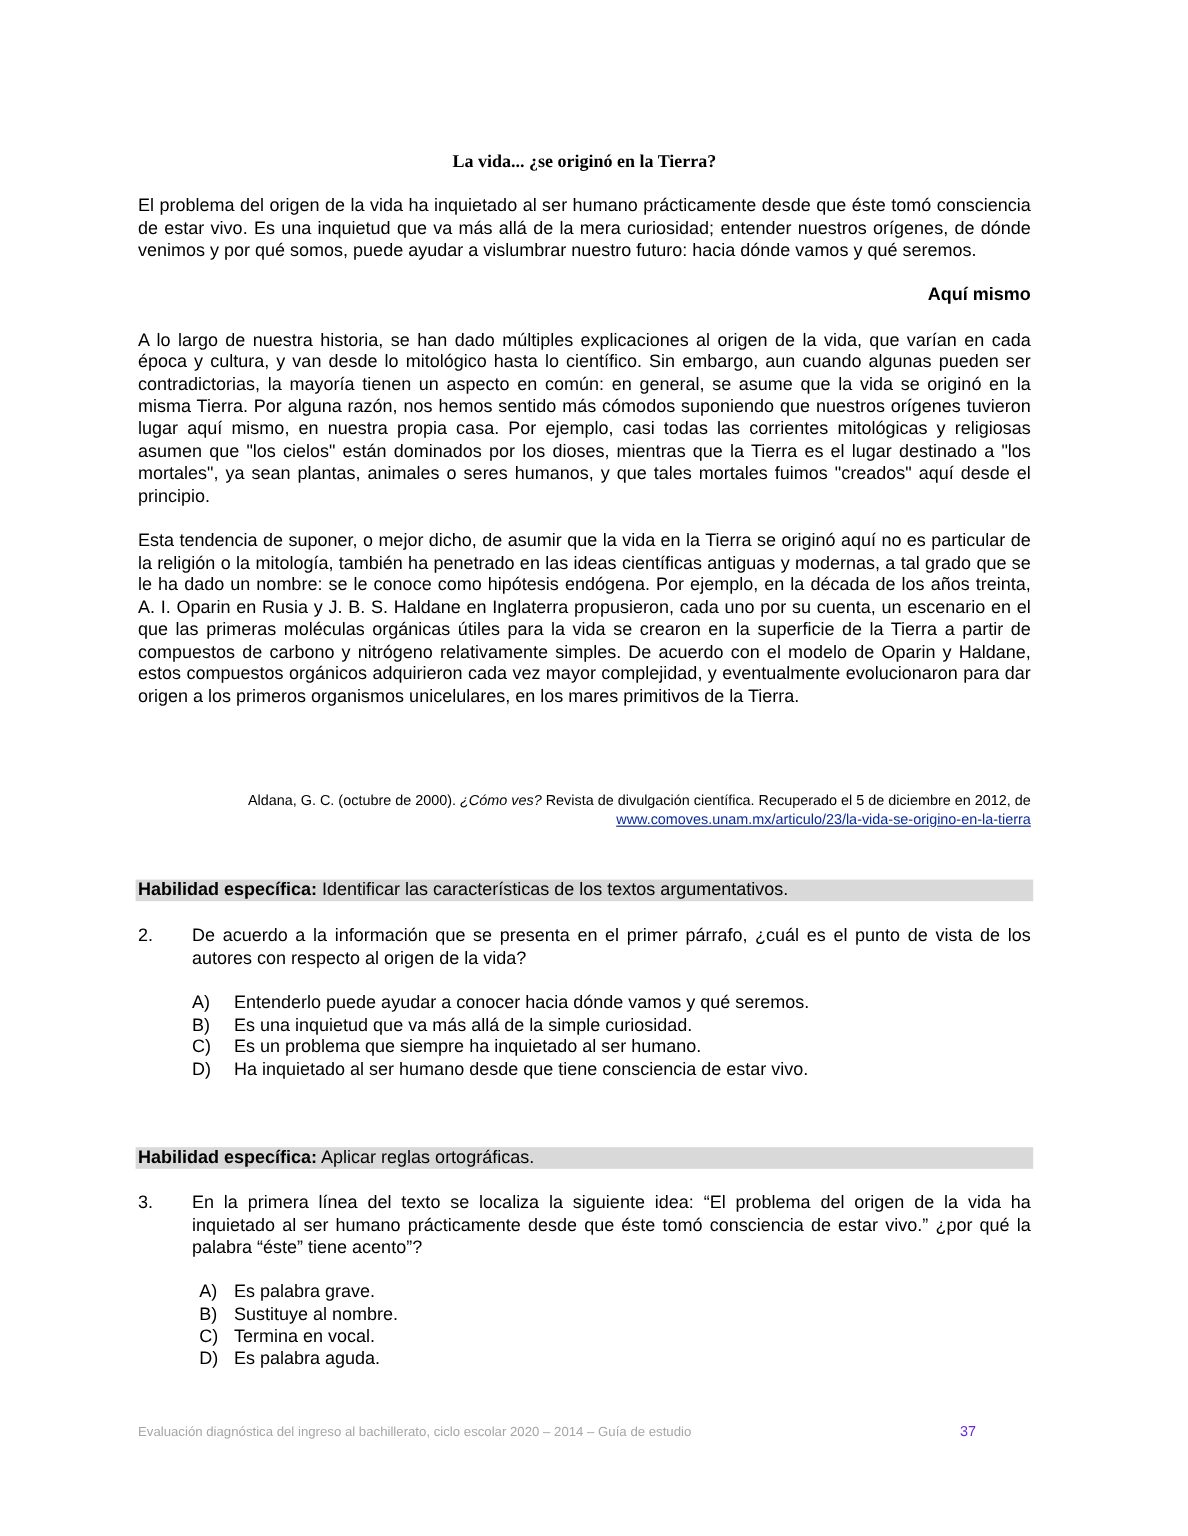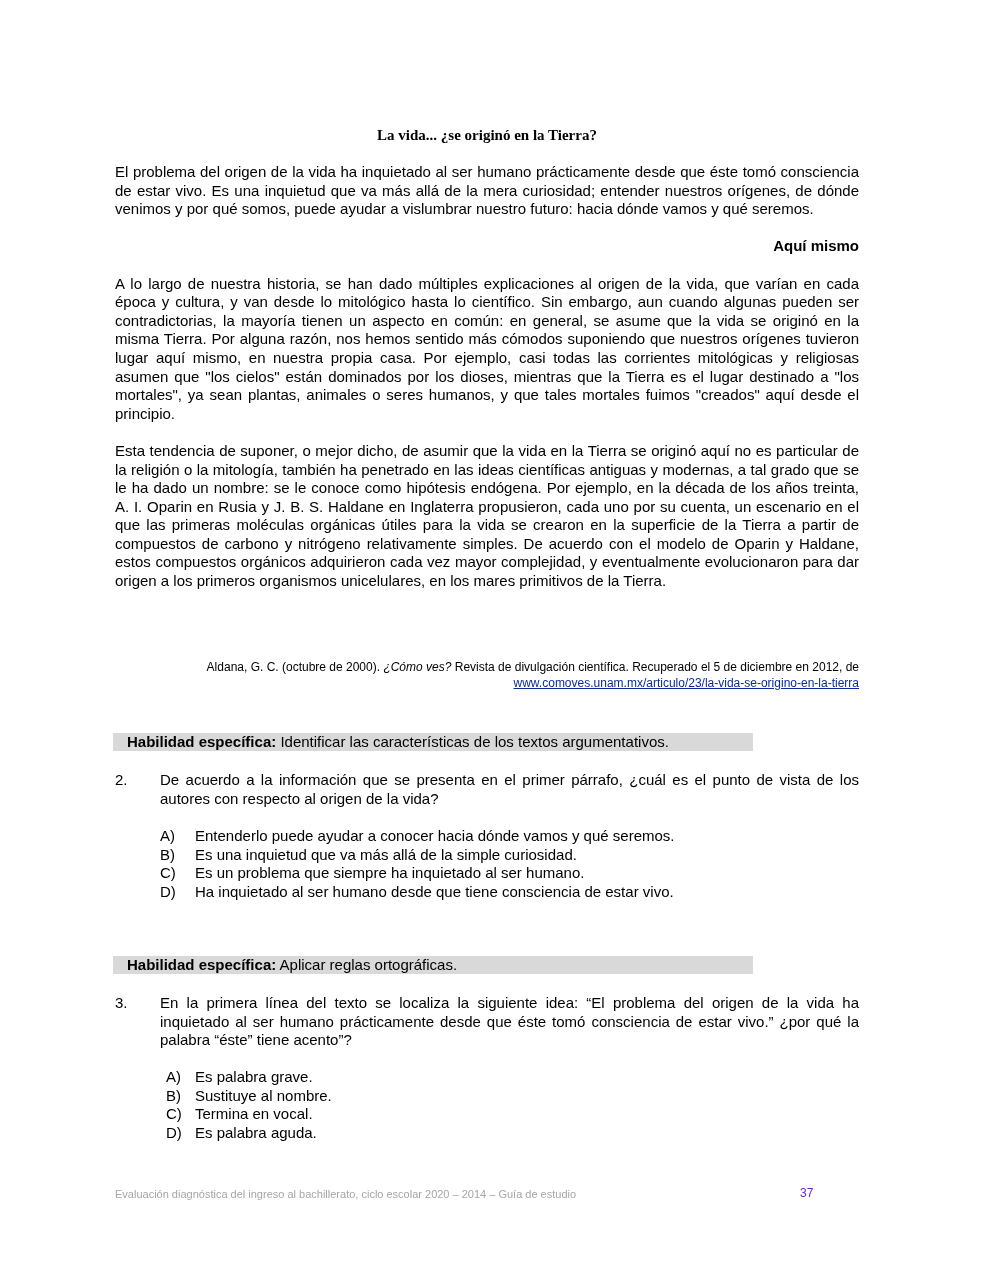--- a/index.html
+++ b/index.html
@@ -7,22 +7,22 @@
          font-family: "Liberation Sans", sans-serif; color: #000; }
   .page { position: absolute; left: 0; top: 0; width: 990px; height: 1280px; }
   .col { position: absolute; left: 115px; width: 744px; }
   .title { position: absolute; left: 115px; width: 744px; top: 126px; text-align: center;
            font-weight: bold; font-size: 15px; line-height: 18px; font-family: Liberation Serif, serif; }
   .para { font-size: 15px; line-height: 18.6px; text-align: justify; margin: 0; }
   .heading { font-weight: bold; font-size: 15px; line-height: 18.6px; margin: 0; }
   .cite { position: absolute; left: 115px; width: 744px; top: 647px; text-align: right;
           font-size: 12px; line-height: 16px; margin-top: 12px; }
   .cite a { color: #1a0dab; color: #0b2a9c; text-decoration: underline; }
-  .skill { position: absolute; left: 113px; width: 640px; height: 18px; background: #d9d9d9;
-           font-size: 15px; line-height: 18px; padding-left: 14px; box-sizing: border-box; }
+  .skill { position: absolute; left: 113px; width: 748px; height: 18px; background: #d9d9d9;
+           font-size: 15px; line-height: 18px; padding-left: 2px; box-sizing: border-box; }
   .skill b { font-weight: bold; }
   .q { position: absolute; left: 115px; width: 744px; font-size: 15px; line-height: 18.6px; }
   .q .num { position: absolute; left: 0; top: 0; }
   .q .stem { margin-left: 45px; text-align: justify; }
   .opts { position: absolute; font-size: 15px; line-height: 18.5px; }
   .opt { display: flex; }
   .opt .letter { display: inline-block; }
   .footer { position: absolute; left: 115px; top: 1188px; font-size: 11px; color: #a6a6a6; }
   .pagenum { position: absolute; left: 800px; top: 1186px; font-size: 12px; color: #6d28d9; }
 </style>

